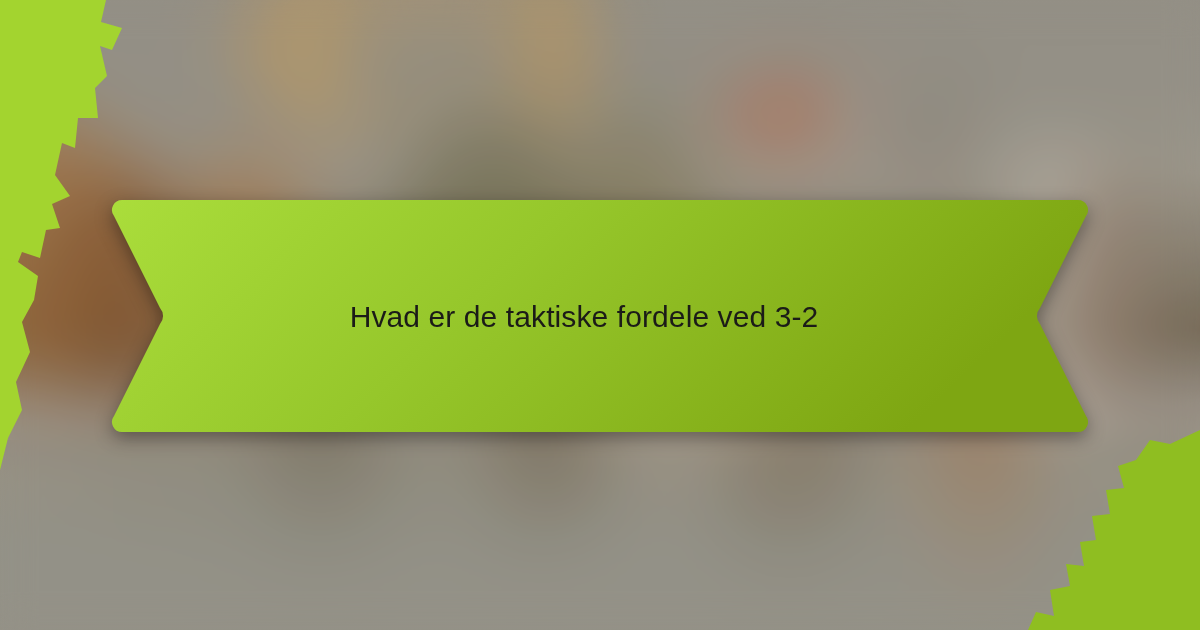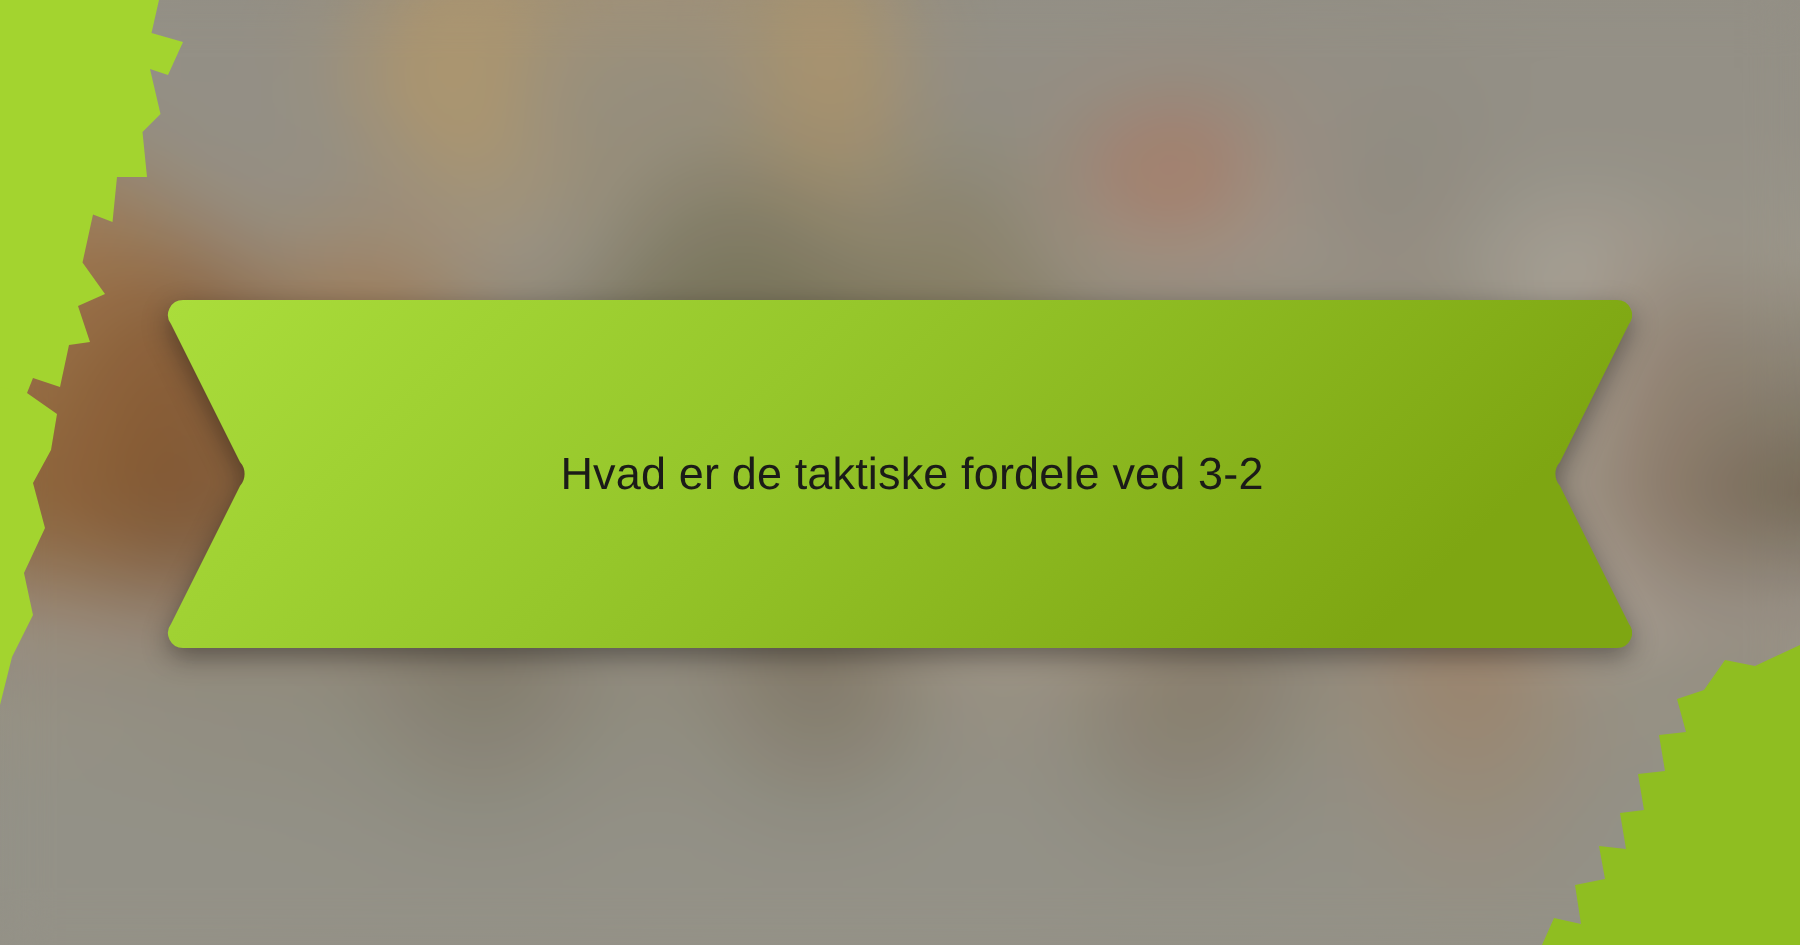--- a/index.html
+++ b/index.html
@@ -65,21 +65,21 @@
   .tear{position:absolute;}
   .tear svg{display:block;}
 
   
   #ribbon{
     position:absolute;left:108px;top:196px;width:984px;height:240px;
     filter:drop-shadow(0 6px 9px rgba(0,0,0,.38));
   }
   #ribbon svg{display:block;width:984px;height:240px;}
   #ribbon-text{
-    position:absolute;left:116px;top:196px;width:984px;height:240px;
+    position:absolute;left:92px;top:196px;width:984px;height:240px;
     display:flex;flex-direction:column;align-items:center;justify-content:center;
     text-align:center;
   }
   .ribbon-line{
     color:#1b1b18;
     font-size:30px;
     line-height:55px;
     letter-spacing:.1px;
     white-space:nowrap;
   }

